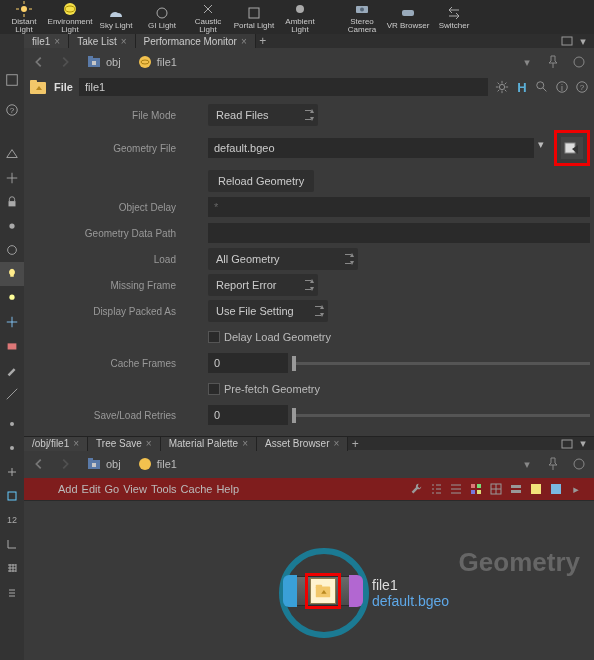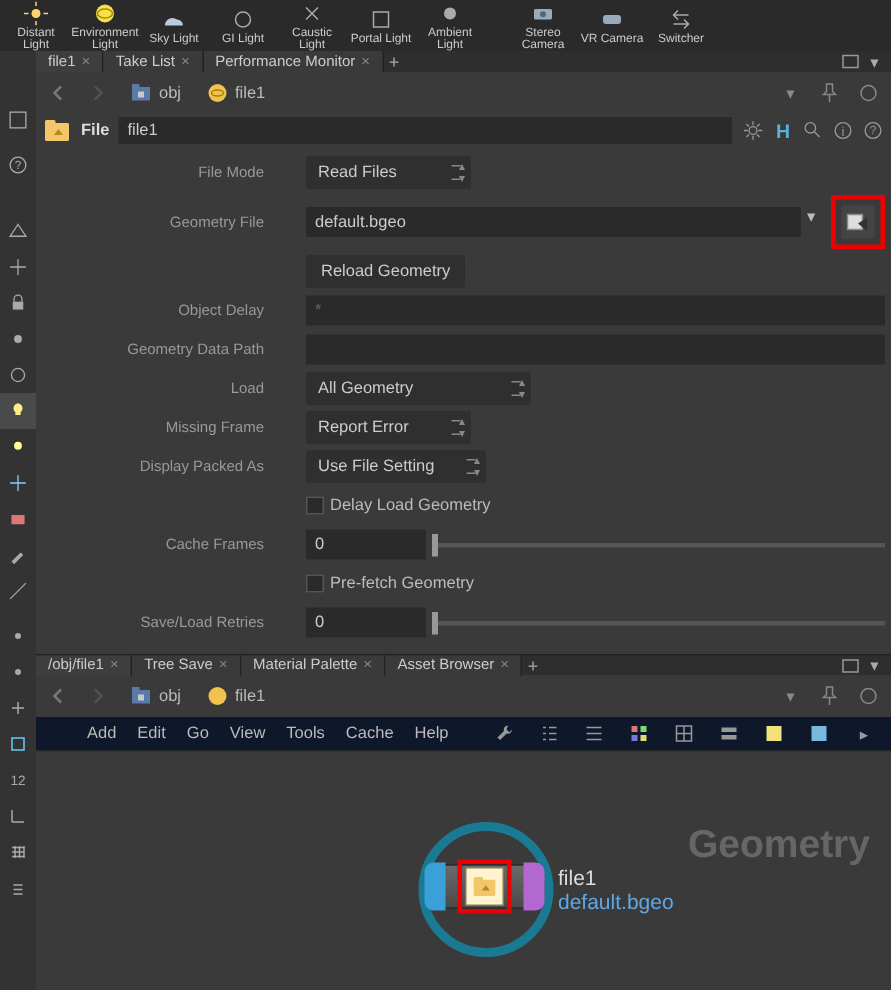--- a/index.html
+++ b/index.html
@@ -32,37 +32,37 @@
 .path-dd { flex: 1; }
 
 .file-header { height: 22px; background: #3a3a3a; display: flex; align-items: center; gap: 6px; padding: 0 4px; }
 .file-icon { width: 20px; height: 20px; }
 .file-label { color: #ddd; font-weight: bold; font-size: 11px; }
 .file-name-input { flex: 1; background: #2a2a2a; border: none; color: #ccc; padding: 3px 6px; font-size: 11px; height: 18px; }
 .file-header .end-icons { display: flex; gap: 4px; }
 .end-icon { width: 16px; height: 16px; display: flex; align-items: center; justify-content: center; color: #999; cursor: pointer; }
 
 .params { padding: 6px 4px 6px 4px; background: #3a3a3a; }
-.param-row { display: flex; align-items: center; margin-bottom: 4px; min-height: 22px; gap: 20px; }
+.param-row { display: flex; align-items: center; margin-bottom: 4px; min-height: 22px; }
 .param-label { width: 156px; text-align: right; padding-right: 8px; color: #999; font-size: 10px; }
-.param-value { flex: 1; display: flex; align-items: center; gap: 4px; }
+.param-value { flex: 1; display: flex; align-items: center; gap: 4px; margin-left: 24px; }
 .dropdown { background: #2f2f2f; height: 22px; display: flex; align-items: center; padding: 0 8px; color: #ccc; border-radius: 2px; position: relative; cursor: pointer; }
 .dropdown::after { content: ""; position: absolute; right: 6px; width: 8px; height: 10px; background: linear-gradient(#888,#888) center top/6px 1px no-repeat, linear-gradient(#888,#888) center bottom/6px 1px no-repeat; }
 .dd-arrows { position: absolute; right: 4px; top: 3px; color: #888; font-size: 8px; line-height: 8px; }
 .text-input { background: #2a2a2a; border: none; color: #ccc; padding: 3px 6px; height: 20px; font-size: 11px; }
 .button { background: #2f2f2f; color: #ccc; border: none; padding: 4px 10px; height: 22px; font-size: 11px; border-radius: 2px; cursor: pointer; }
 .checkbox { width: 12px; height: 12px; background: #2a2a2a; border: 1px solid #555; }
 .slider-track { flex: 1; height: 3px; background: #555; position: relative; }
 .slider-thumb { position: absolute; left: 0; top: -6px; width: 4px; height: 15px; background: #999; }
 .num-input { width: 80px; }
 
 .highlight-box { border: 3px solid #ef0000; }
 
 .node-area { flex: 1; background: #3a3a3a; position: relative; border-top: 1px solid #2a2a2a; }
-.menubar { height: 22px; display: flex; align-items: center; gap: 14px; padding: 0 10px 0 34px; background: #0f172a; }
+.menubar { height: 22px; display: flex; align-items: center; gap: 4px; padding: 0 10px 0 34px; background: #7f1d1d; }
 .menubar .spacer { flex: 1; }
 .tool-icon { width: 16px; height: 16px; display: flex; align-items: center; justify-content: center; color: #999; cursor: pointer; }
 
 .watermark { position: absolute; right: 14px; top: 46px; font-size: 26px; color: #666; font-weight: bold; }
 
 .node { position: absolute; display: flex; align-items: center; gap: 8px; }
 .node-body { width: 78px; height: 30px; border-radius: 6px; background: linear-gradient(#6a6a6a,#4a4a4a); border: 1px solid #2a2a2a; position: relative; display: flex; align-items: center; justify-content: center; }
 .node-flag { position: absolute; left: -2px; top: -2px; bottom: -2px; width: 14px; border-radius: 6px 0 0 6px; }
 .node-flag.r { left: auto; right: -2px; border-radius: 0 6px 6px 0; }
 .node-ring { position: absolute; width: 90px; height: 90px; border: 6px solid #06a5cf; border-radius: 50%; opacity: 0.6; }
@@ -133,21 +133,21 @@
       <svg class="icon" viewBox="0 0 16 16">
         <rect x="2" y="5" width="12" height="7" rx="1" fill="#9ab"></rect>
         <circle cx="8" cy="8.5" r="2" fill="#567"></circle>
       </svg>
       <span class="label">Stereo Camera</span>
     </div>
   <div class="shelf-item">
       <svg class="icon" viewBox="0 0 16 16">
         <rect x="2" y="5" width="12" height="6" rx="2" fill="#9ab"></rect>
       </svg>
-      <span class="label">VR Camera</span>
+      <span class="label">VR Browser</span>
     </div>
   <div class="shelf-item">
       <svg class="icon" viewBox="0 0 16 16">
         <path d="M3 5h10M3 11h10M6 2l-3 3 3 3M10 8l3 3-3 3" fill="none" stroke="#aaa"></path>
       </svg>
       <span class="label">Switcher</span>
     </div>
 </div>
 
 <div class="main-layout">

